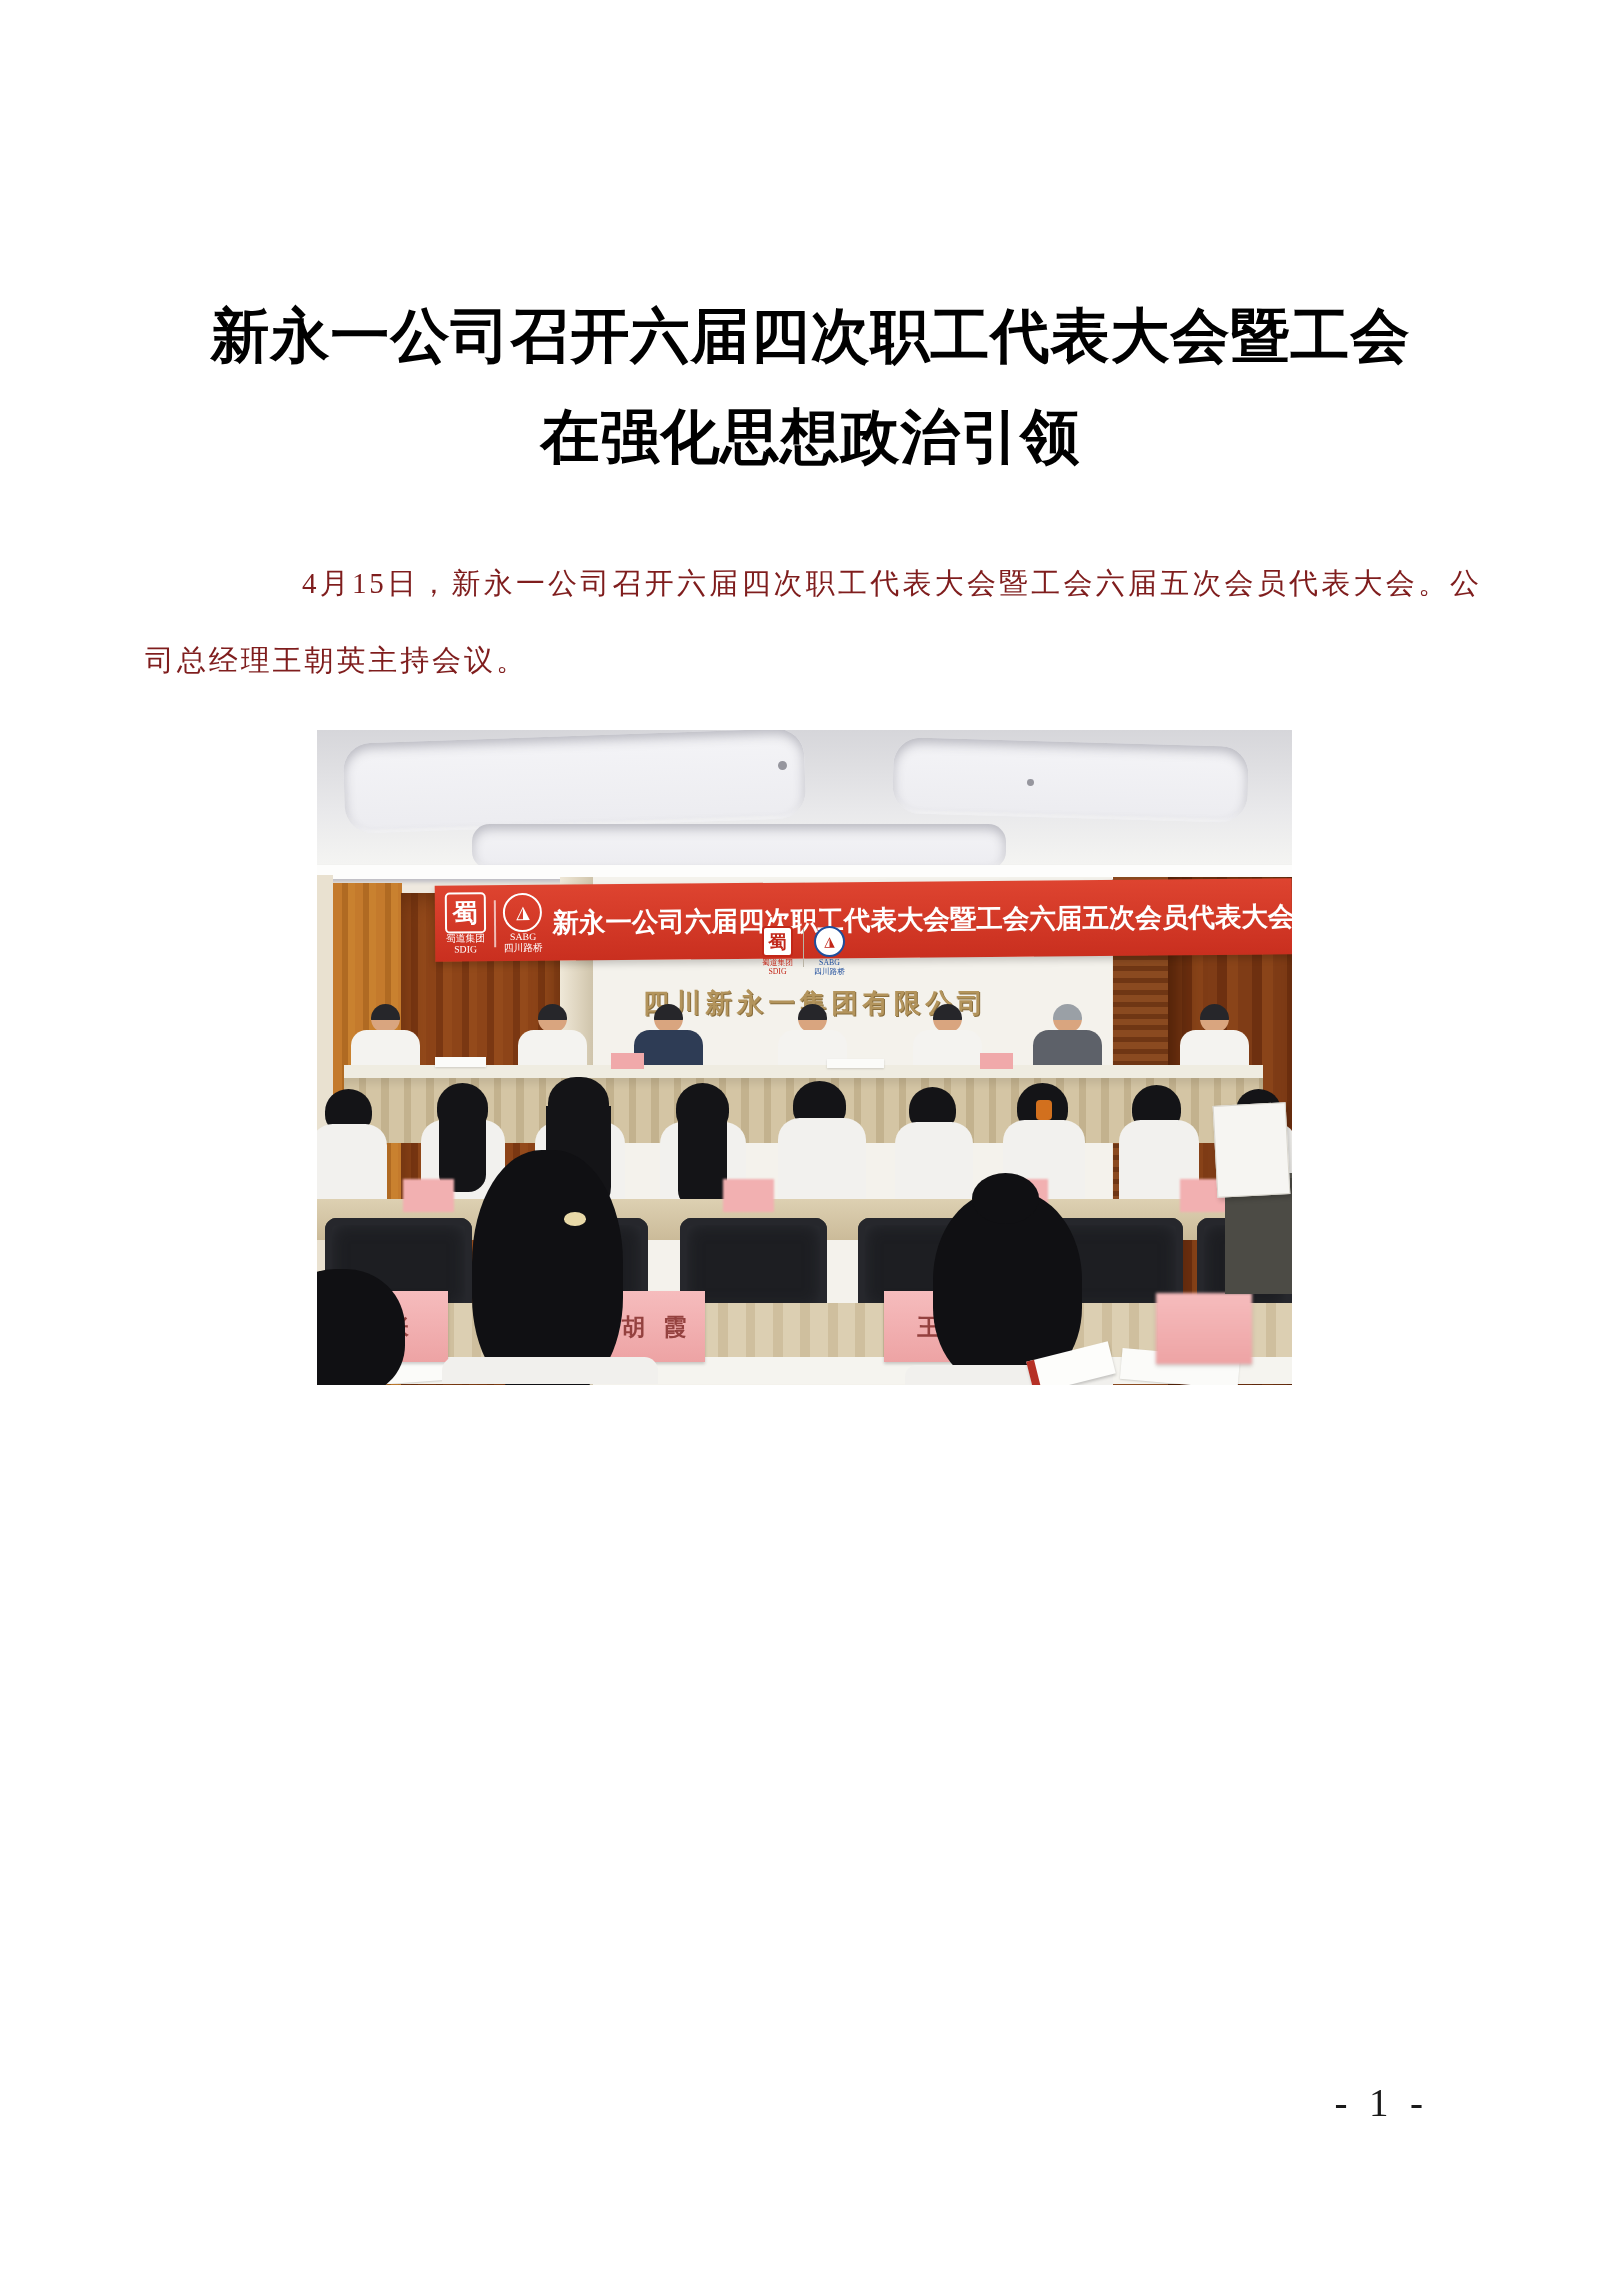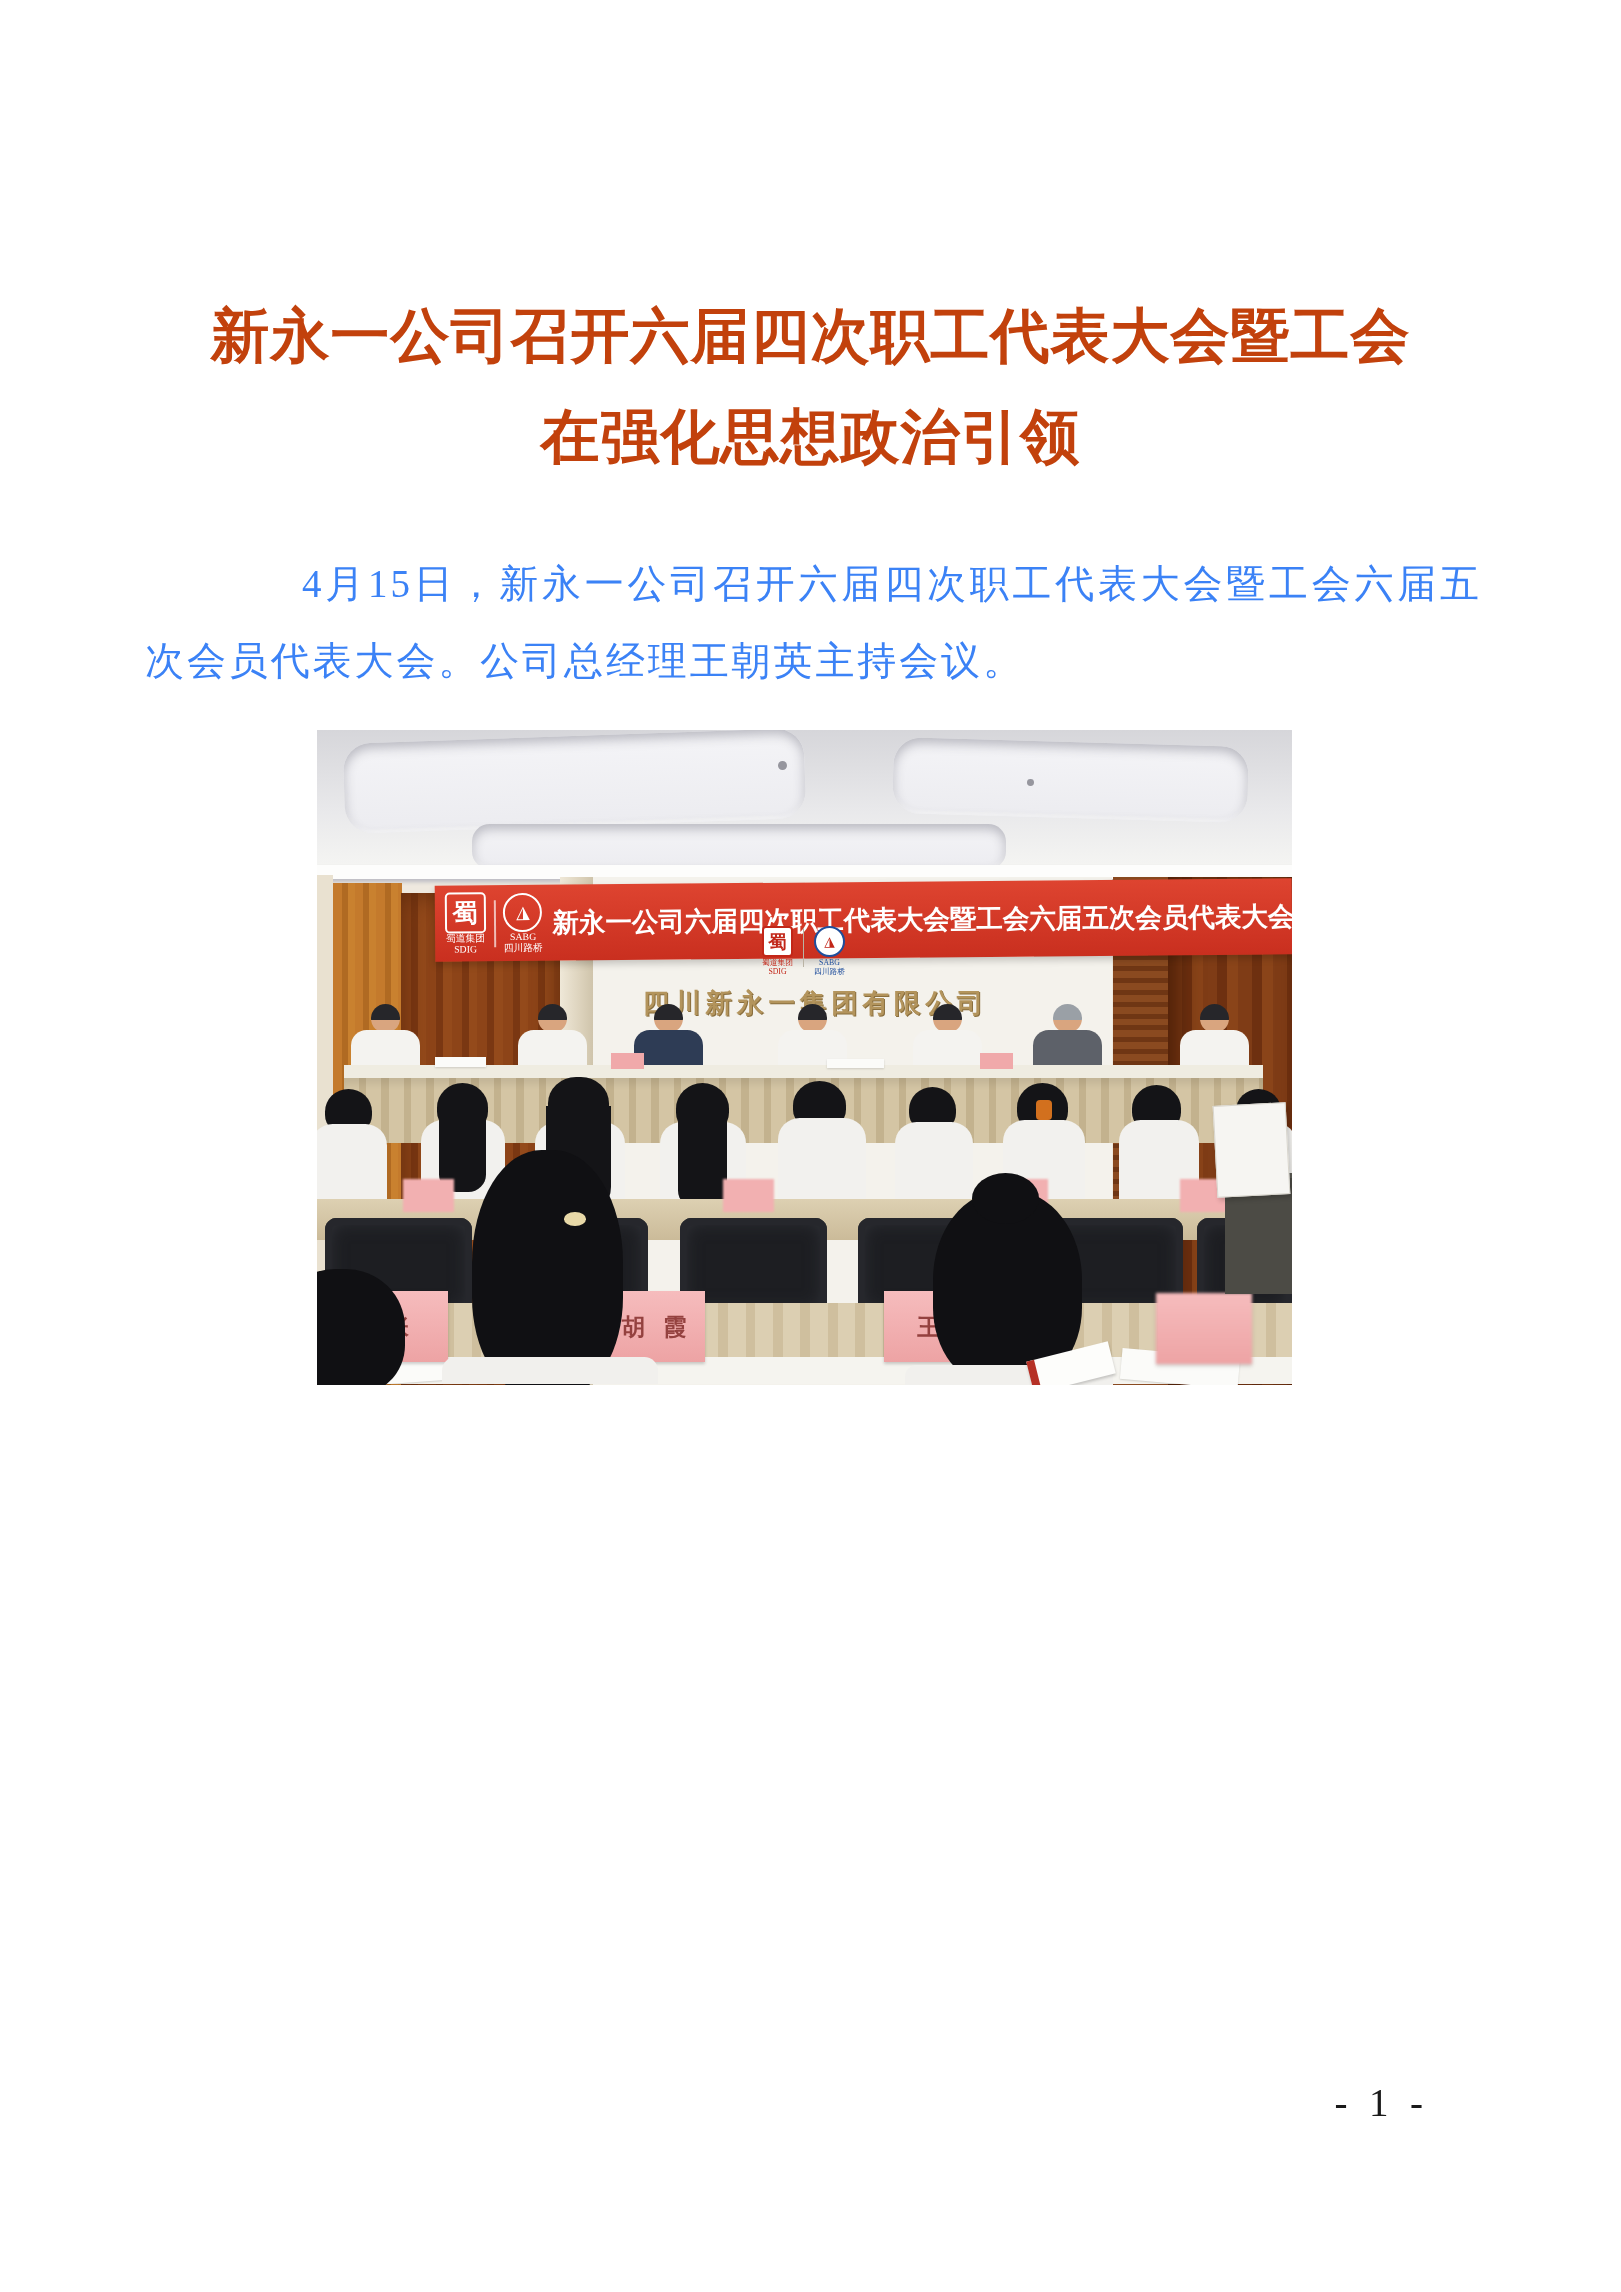--- a/index.html
+++ b/index.html
@@ -4,26 +4,26 @@
 <style>
   html,body{margin:0;padding:0;background:#888;}
   .page{
     position:relative;width:1621px;height:2293px;background:#ffffff;
     margin:0 auto;overflow:hidden;
     font-family:"Liberation Serif","DejaVu Serif",serif;color:#000;
   }
   .doc-title{
     position:absolute;top:286px;left:0;width:1621px;
     font-size:59px;font-weight:bold;line-height:101px;text-align:center;
-    letter-spacing:1px;color:#c2410c;
+    letter-spacing:1px;color:#000000;
   }
   .body-par{
     position:absolute;left:145px;width:1337px;
-    font-size:39px;line-height:77px;letter-spacing:2.9px;
-    text-align:justify;text-align-last:left;text-indent:157px;color:#3b82f6;
+    font-size:29px;line-height:77px;letter-spacing:2.9px;
+    text-align:justify;text-align-last:left;text-indent:157px;color:#7f1d1d;
   }
   .par1{top:545px;}
   .pars23{top:1396px;}
   .pars23 p{margin:0;padding:0;}
   .page-num{
     position:absolute;top:2080px;right:192px;font-size:39px;letter-spacing:5.9px;color:#1a1a1a;
   }
 
   
   .photo{

